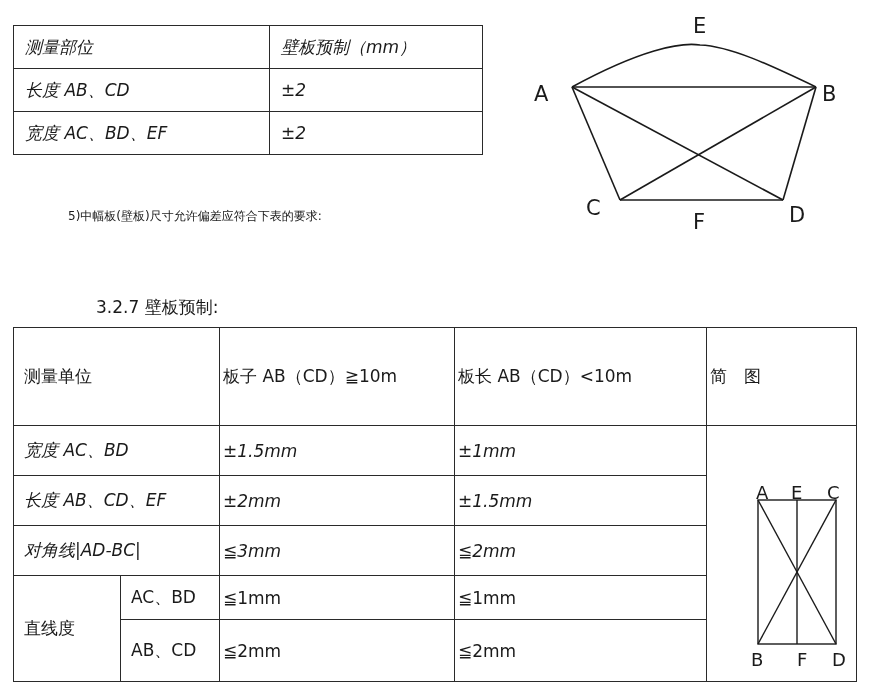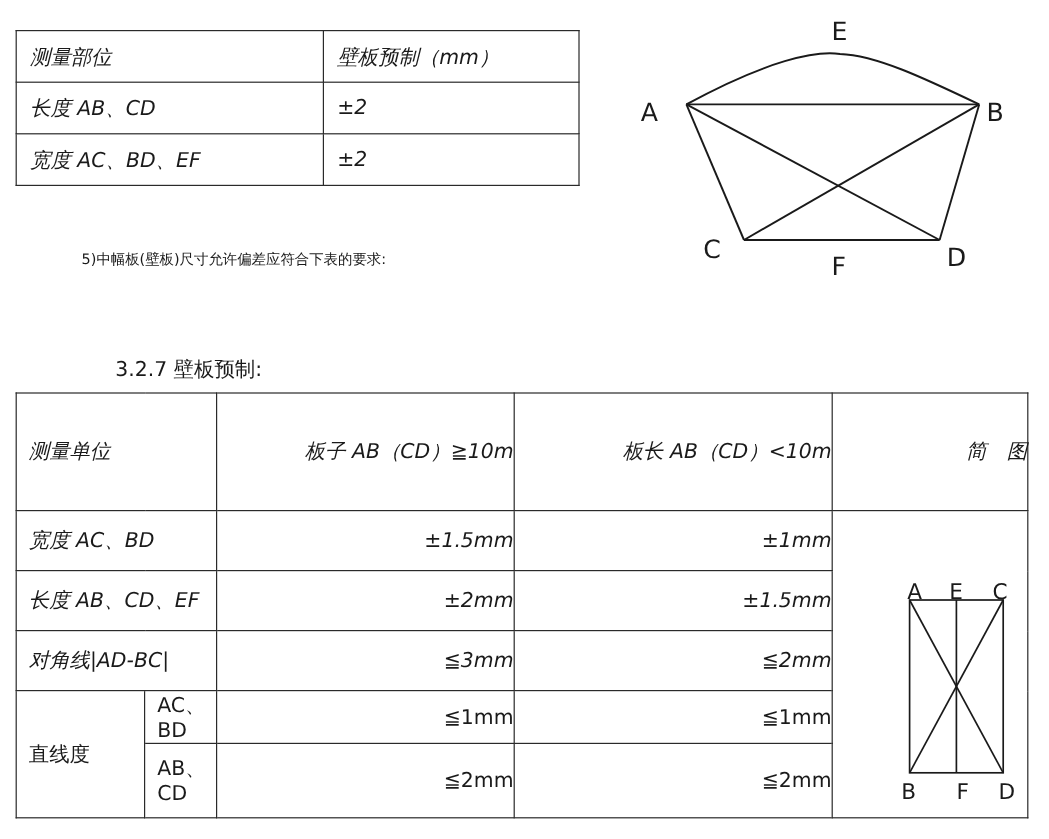--- a/index.html
+++ b/index.html
@@ -8,22 +8,22 @@
   .abs { position: absolute; }
   table { border-collapse: collapse; position: absolute; }
   td { border: 1px solid #2a2a2a; padding: 0; font-size: 17px; }
   #t1 { left: 13px; top: 25px; width: 470px; }
   #t1 td { height: 42px; padding-left: 11px; font-style: italic; }
   #t1 td.c1 { width: 244px; }
   .caption { left: 68px; top: 208px; font-size: 12px; }
   .section { left: 68px; top: 296px; font-size: 17px; margin-left: 28px; }
   #t2 { left: 13px; top: 327px; width: 844px; }
   #t2 td { padding-left: 10px; }
-  #t2 td.ctr { text-align: right; padding-left: 16px; }
-  #t2 tr.h td { height: 97px; font-style: italic; }
+  #t2 td.ctr { text-align: left; padding-left: 3px; }
+  #t2 tr.h td { height: 97px; }
   #t2 tr.r td { height: 49px; font-style: italic; }
   #t2 tr.r2 td { height: 43px; }
   #t2 tr.r3 td { height: 61px; }
   .diagram { position: absolute; }
   .diagram text { font-family: "DejaVu Sans", sans-serif; fill: #1a1a1a; }
 </style>
 </head>
 <body>
 
 <table id="t1">

